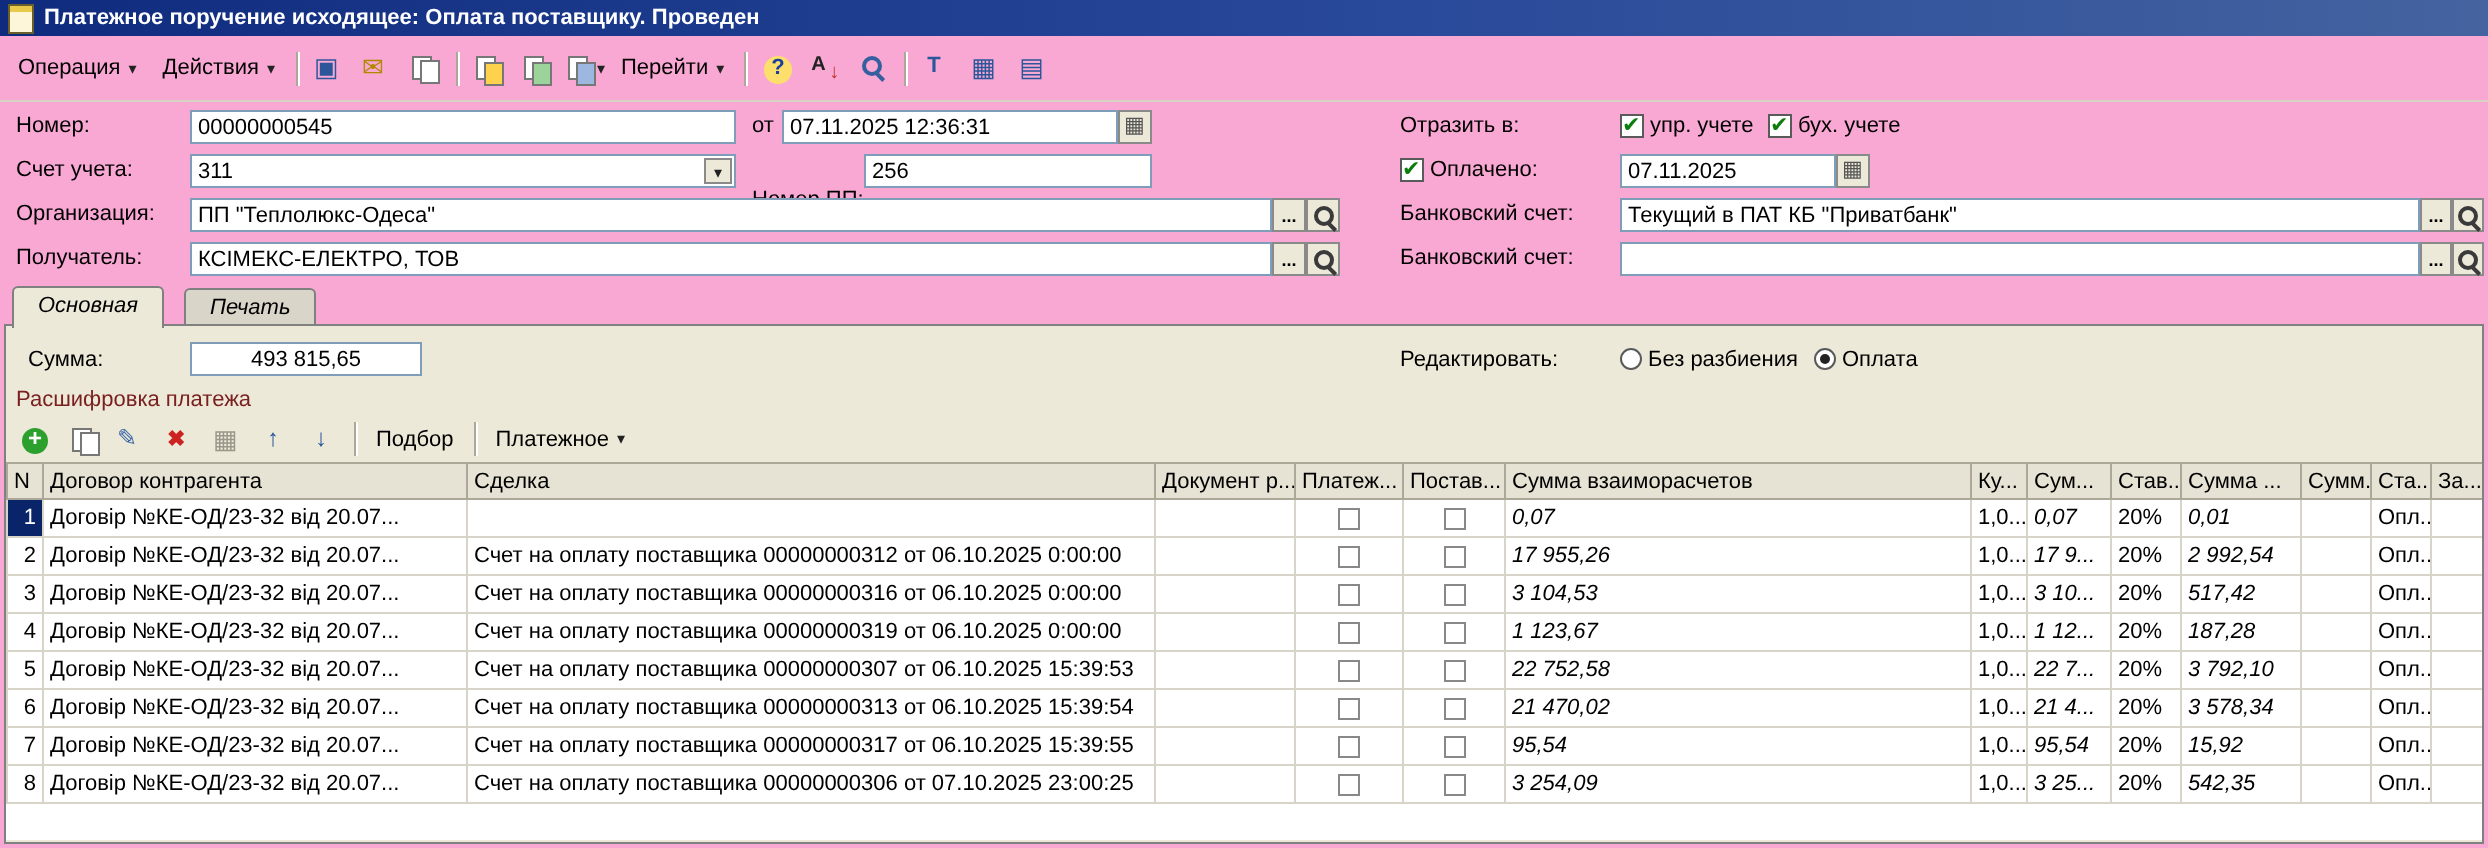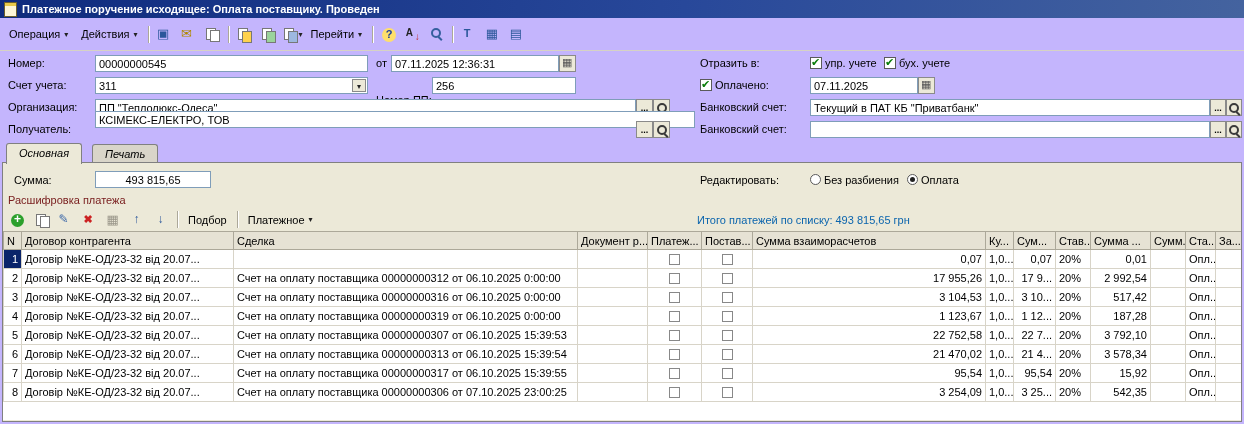--- a/index.html
+++ b/index.html
@@ -1,16 +1,16 @@
 <!DOCTYPE html>
 <html><head>
 <meta charset="utf-8">
 <style>
   html,body{margin:0;padding:0;background:#ece9d8;font-family:"Liberation Sans",sans-serif;font-size:11px;color:#000;}
-  #window{position:relative;width:1244px;height:424px;background:#c4b5fd;overflow:hidden;}
+  #window{position:relative;width:1244px;height:424px;background:#f9a8d4;overflow:hidden;}
   .titlebar{position:absolute;left:0;top:0;width:100%;height:18px;background:linear-gradient(90deg,#0f2b7d,#28489a 55%,#44639f);color:#fff;font-weight:bold;display:flex;align-items:center;gap:5px;padding-left:4px;box-sizing:border-box;white-space:nowrap;}
   .doc-ic{width:11px;height:13px;background:#fdf6d8;border:1px solid #6b5f2c;box-shadow:inset 0 3px 0 #e8c94a;flex:0 0 auto;}
   .toolbar{position:absolute;left:0;top:18px;width:100%;height:25px;display:flex;align-items:center;padding:16px 3px;gap:1px;box-sizing:border-box;border-bottom:1px solid #d6d2c4;}
   .tbtn{height:20px;display:inline-flex;align-items:center;padding:0 5px;cursor:default;border:1px solid transparent;}
   .drop::after{content:"▾";font-size:8px;margin-left:4px;color:#222;}
   .ibtn{width:21px;height:20px;display:inline-flex;align-items:center;justify-content:center;border:1px solid transparent;}
   .sep{width:1px;height:17px;background:#aca899;box-shadow:1px 0 0 #fff;margin:0 3px;flex:0 0 auto;}
   .ic{width:16px;height:16px;position:relative;display:inline-block;font-style:normal;}
   .g-screen::before{content:"▣";position:absolute;left:1px;top:0;font-size:13px;color:#2b579a;}
   .g-mail::before{content:"✉";position:absolute;left:1px;top:0;font-size:13px;color:#b08900;}
@@ -52,21 +52,21 @@
   .tab.active{top:143px;height:21px;background:#ece9d8;z-index:3;}
   .panel{position:absolute;left:2px;top:162px;width:1240px;height:260px;box-sizing:border-box;border:1px solid #808080;background:#ece9d8;z-index:2;}
   .over{z-index:4;}
   .section-title{position:absolute;left:8px;top:194px;font-weight:normal;color:#7a2020;z-index:4;}
   .dtoolbar{position:absolute;left:6px;top:209px;height:21px;display:flex;align-items:center;gap:1px;z-index:4;}
   .total{position:absolute;left:697px;top:214px;color:#0a64ad;z-index:4;white-space:nowrap;}
   .twrap{position:absolute;left:3px;top:231px;width:1238px;height:189px;background:#fff;z-index:4;overflow:hidden;}
   table{border-collapse:collapse;table-layout:fixed;width:1238px;background:#fff;font-family:"Liberation Sans",sans-serif;font-size:11px;}
   th{height:18px;background:#e6e2d4;border:1px solid #aca899;font-weight:normal;text-align:left;padding:0 3px;overflow:hidden;white-space:nowrap;box-sizing:border-box;}
   td{height:19px;border:1px solid #d8d4c8;padding:0 3px;overflow:hidden;white-space:nowrap;box-sizing:border-box;}
-  td.nr{text-align:right;} td.cc{text-align:center;}
+  td.nr{font-style:italic;} td.cc{text-align:center;}
   td.cn{text-align:right;}
   tr.sel td.cn{background:#0a246a;color:#fff;}
   .cbi{display:inline-block;width:11px;height:11px;border:1px solid #888;background:#fff;vertical-align:middle;box-sizing:border-box;}
 </style>
 </head>
 <body>
 
 <div id="window">
 
   <div class="titlebar">
@@ -145,21 +145,21 @@
   <div class="lbl" style="left:8px;top:101px">Организация:</div>
   <input class="fld" style="left: 95px; top: 99px; width: 541px;" value="ПП &quot;Теплолюкс-Одеса&quot;">
   <div class="btnsq" style="left:636px;top:99px">
       <span class="g-dots"></span>
     </div>
   <div class="btnsq" style="left:653px;top:99px">
       <span class="mag"></span>
     </div>
 
   <div class="lbl" style="left:8px;top:123px">Получатель:</div>
-  <input class="fld" style="left: 95px; top: 111px; width: 600px;" value="КСІМЕКС-ЕЛЕКТРО, ТОВ">
+  <input class="fld" style="left: 95px; top: 121px; width: 541px;" value="КСІМЕКС-ЕЛЕКТРО, ТОВ">
   <div class="btnsq" style="left:636px;top:121px">
       <span class="g-dots"></span>
     </div>
   <div class="btnsq" style="left:653px;top:121px">
       <span class="mag"></span>
     </div>
 
   <div class="lbl" style="left:700px;top:57px">Отразить в:</div>
   <span class="cb checked" style="left:810px;top:57px"></span>
   <div class="lbl" style="left:825px;top:57px">упр. учете</div>
@@ -231,21 +231,20 @@
     <div class="sep"></div>
     <div class="tbtn">
         <span>Подбор</span>
       </div>
     <div class="sep"></div>
     <div class="tbtn drop">
         <span>Платежное</span>
       </div>
   </div>
 
-  <div class="total">Итого платежей по списку: 493 815,65 грн</div>
 
   <div class="twrap">
     <table>
       <colgroup>
         <col style="width:18px">
           <col style="width:212px">
           <col style="width:344px">
           <col style="width:70px">
         <col style="width:54px">
           <col style="width:51px">

